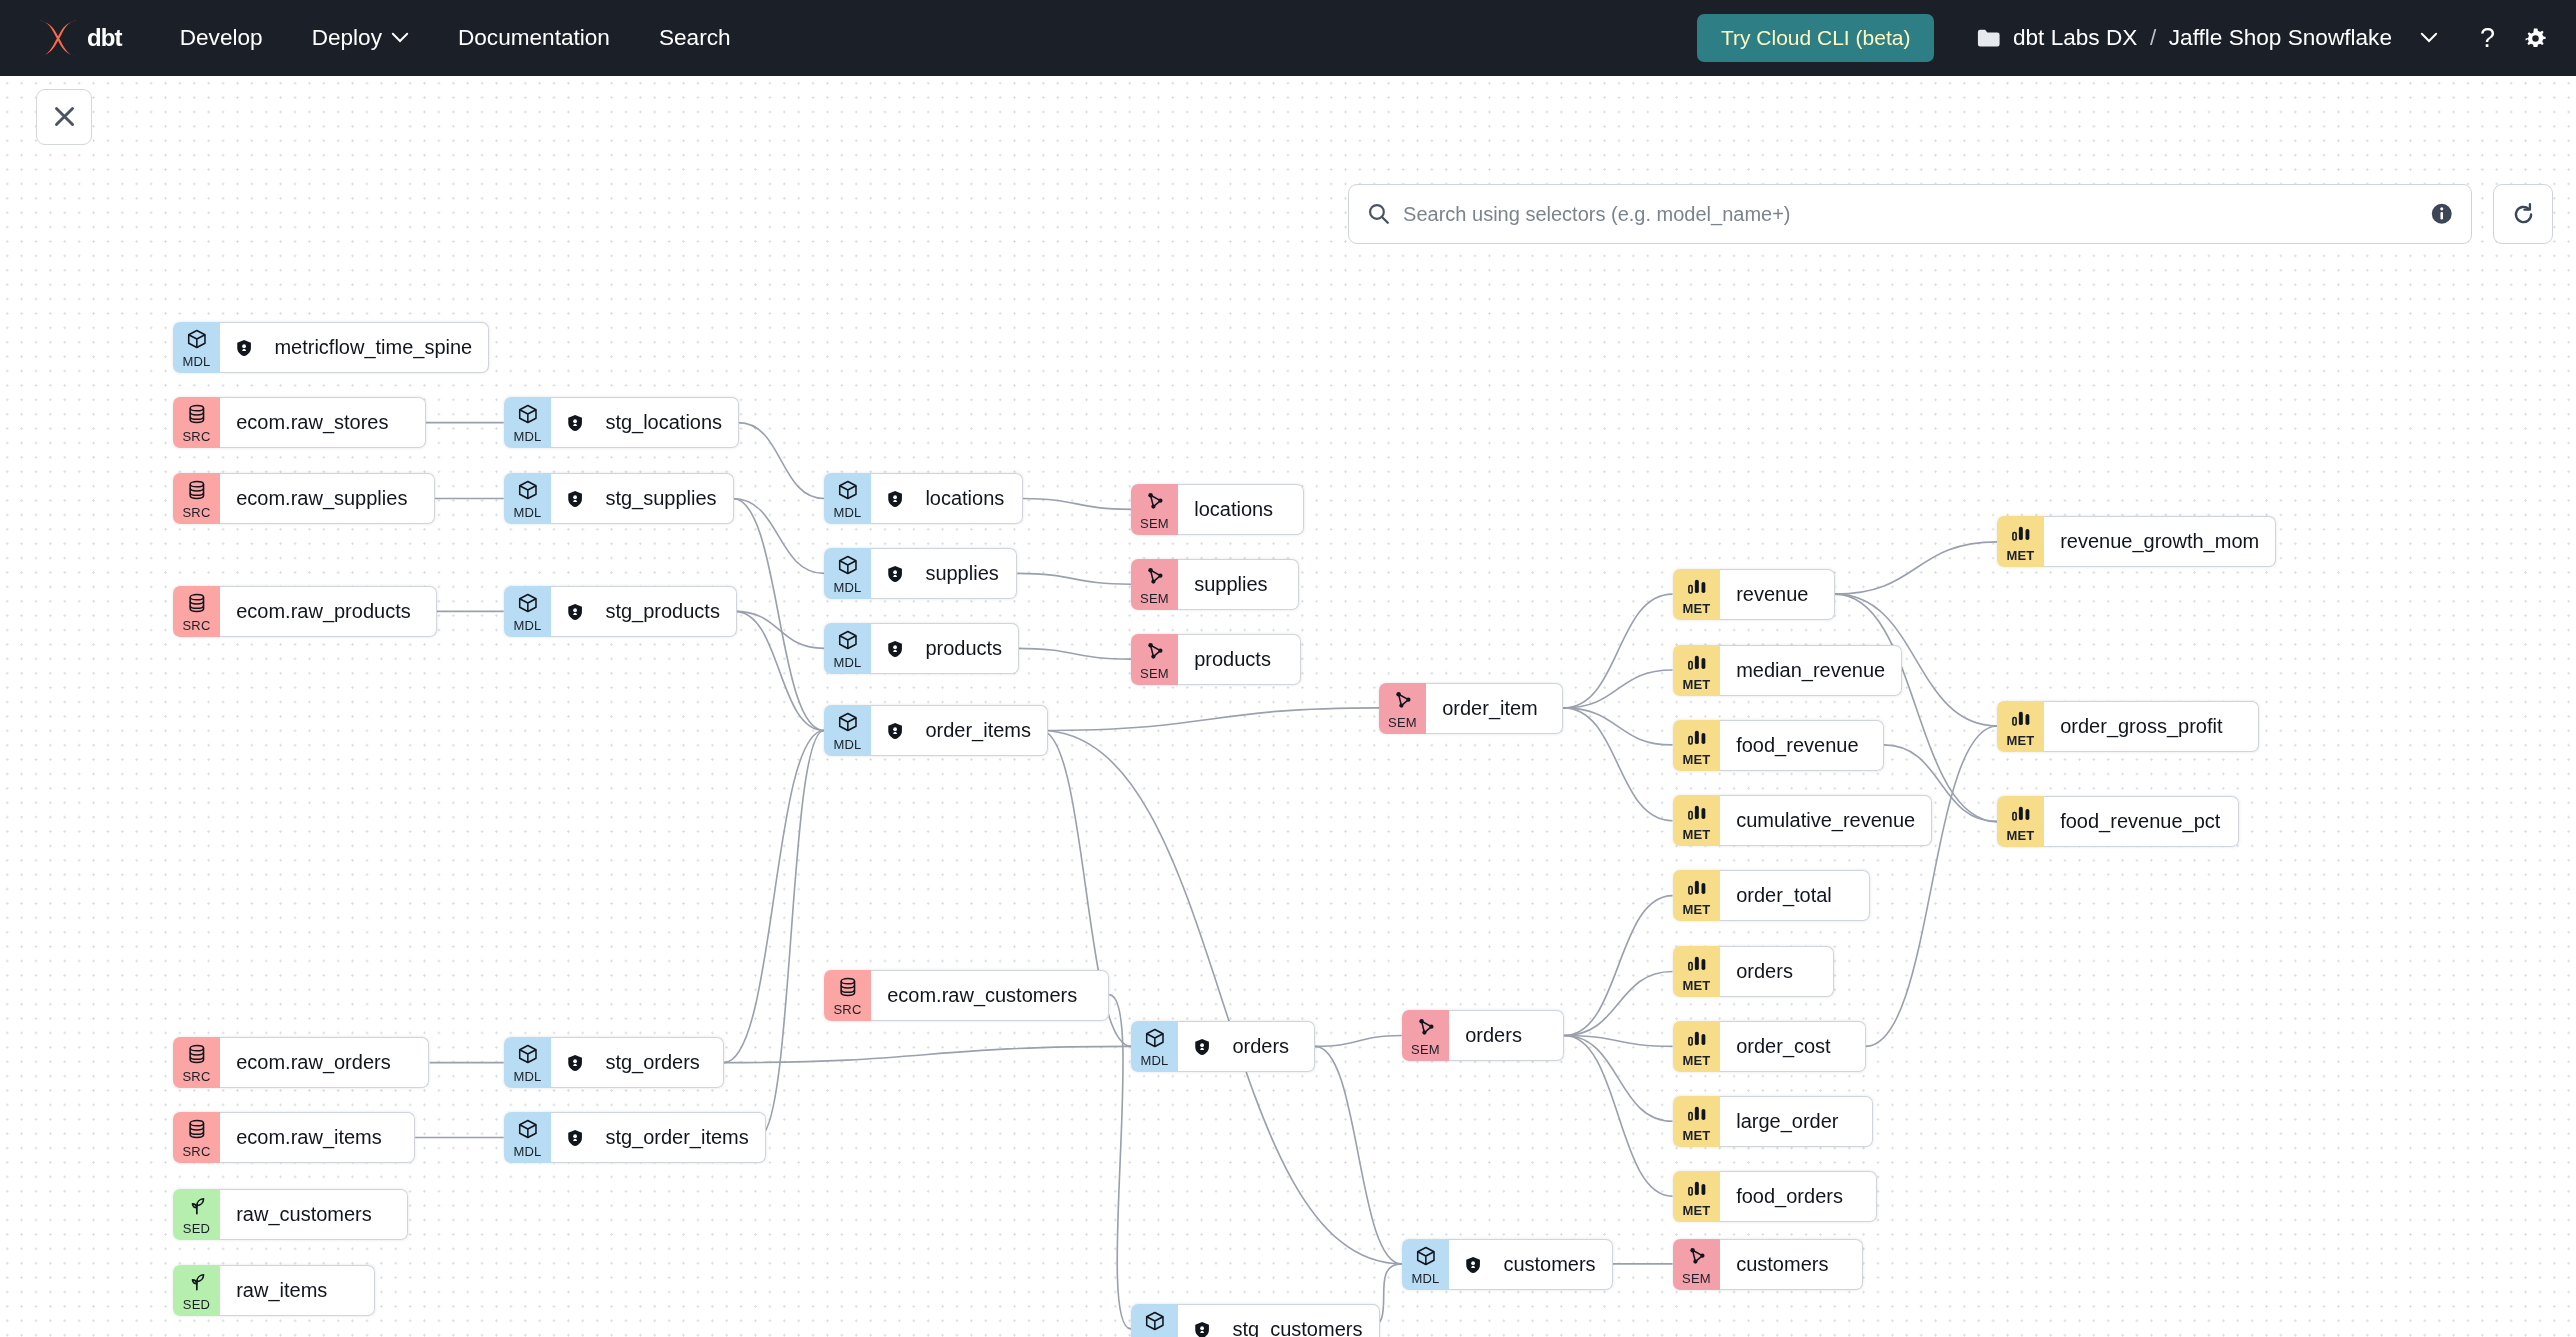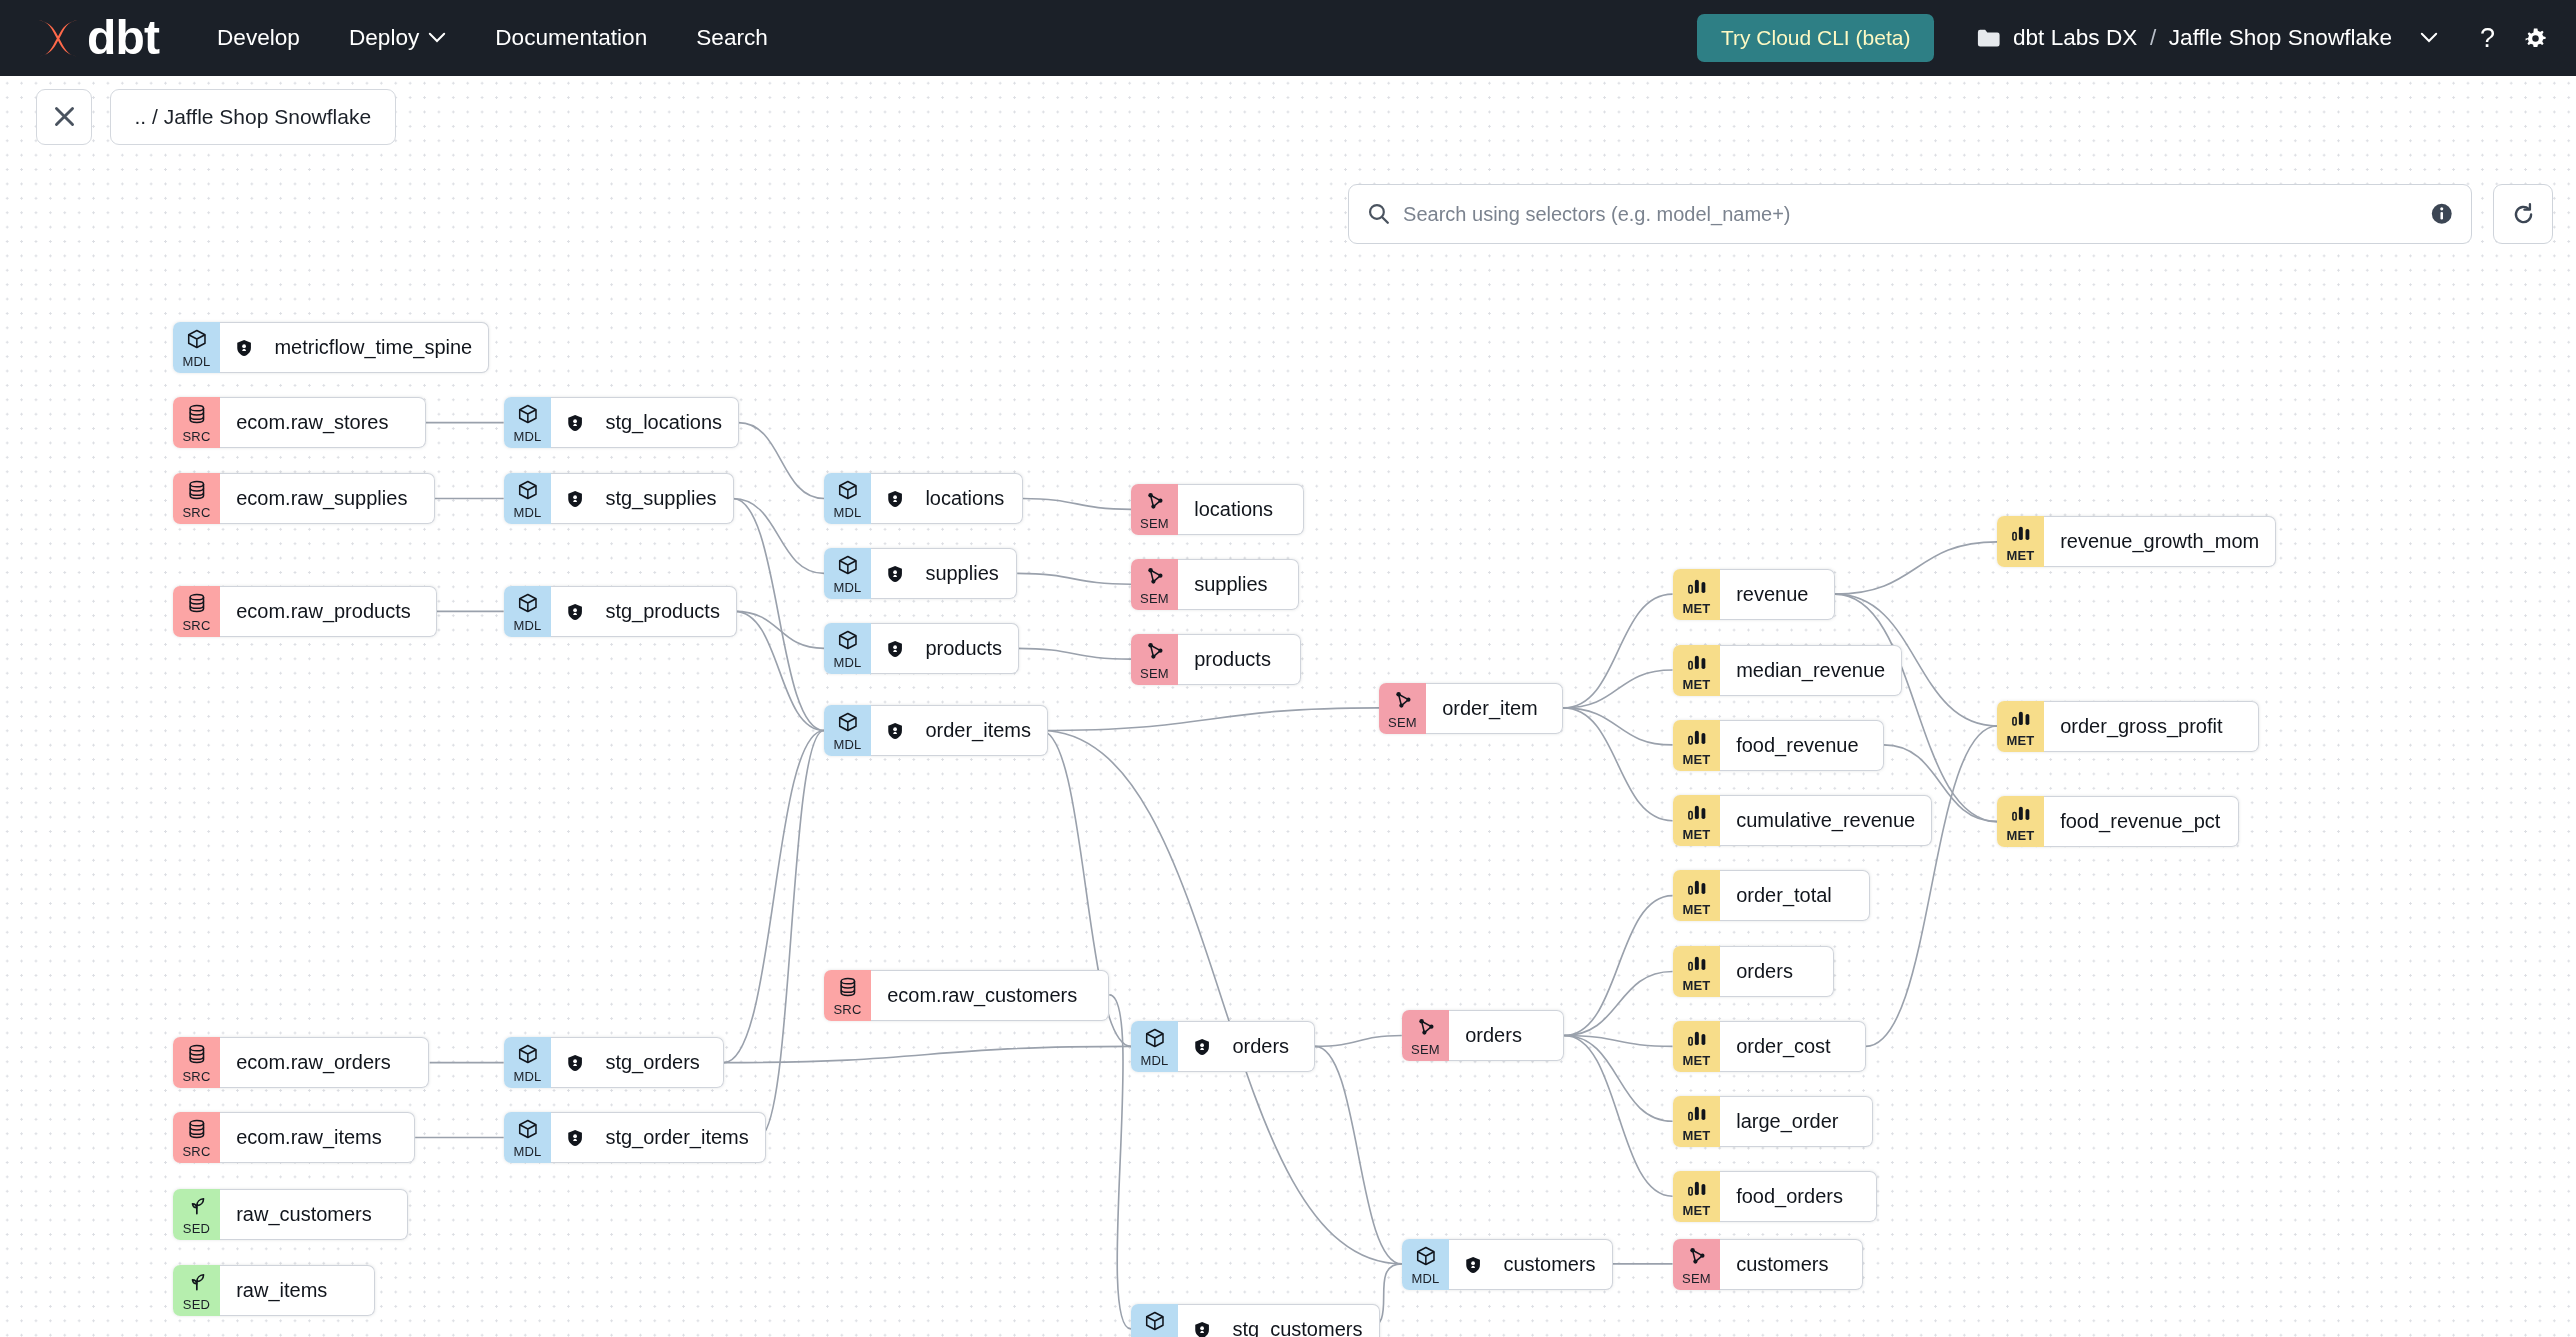--- a/index.html
+++ b/index.html
@@ -19,21 +19,21 @@
     display: flex; align-items: center;
     color: #ffffff;
   }
   #logo-wrap {
     display: flex; align-items: center;
     margin-left: 32.5px; margin-right: 58px;
     height: 47px;
   }
   #logo-mark { width: 51px; height: 43px; }
   #logo-word {
-    font-size: 48px; font-weight: bold; letter-spacing: -0.9px;
+    font-size: 24px; font-weight: bold; letter-spacing: -0.9px;
     color: #ffffff; margin-left: 3.6px; line-height: 1;
   }
   .nav-link {
     font-size: 22.6px; color: #ffffff; font-weight: 400;
     margin-right: 49px; white-space: nowrap;
     display: flex; align-items: center; gap: 9px;
     cursor: pointer;
   }
   #nav-right {
     margin-left: auto; display: flex; align-items: center;
@@ -904,21 +904,20 @@
 </div>
 
 <div id="toolbar">
 
   <div id="close-graph-btn">
     <svg width="25" height="25" viewBox="0 0 28 28">
       <path d="M5 5 L23 23 M23 5 L5 23" stroke="#4a535f" stroke-width="3.2" stroke-linecap="round"></path>
     </svg>
   </div>
 
-  <div id="breadcrumb-chip">.. / Jaffle Shop Snowflake</div>
 
   <div id="search-wrap">
     <svg width="23.5" height="23.5" viewBox="0 0 26 26">
       <circle cx="11" cy="11" r="7.6" stroke="#4a535f" stroke-width="2.4" fill="none"></circle>
       <path d="M16.6 16.6 L23 23" stroke="#4a535f" stroke-width="2.6" stroke-linecap="round"></path>
     </svg>
     <input id="search-input" type="text" placeholder="Search using selectors (e.g. model_name+)" style="">
     <svg id="info-icon-btn" width="23.5" height="23.5" viewBox="0 0 26 26">
       <circle cx="13" cy="13" r="11" fill="#3c4654"></circle>
       <circle cx="13" cy="7.6" r="1.7" fill="#ffffff"></circle>

